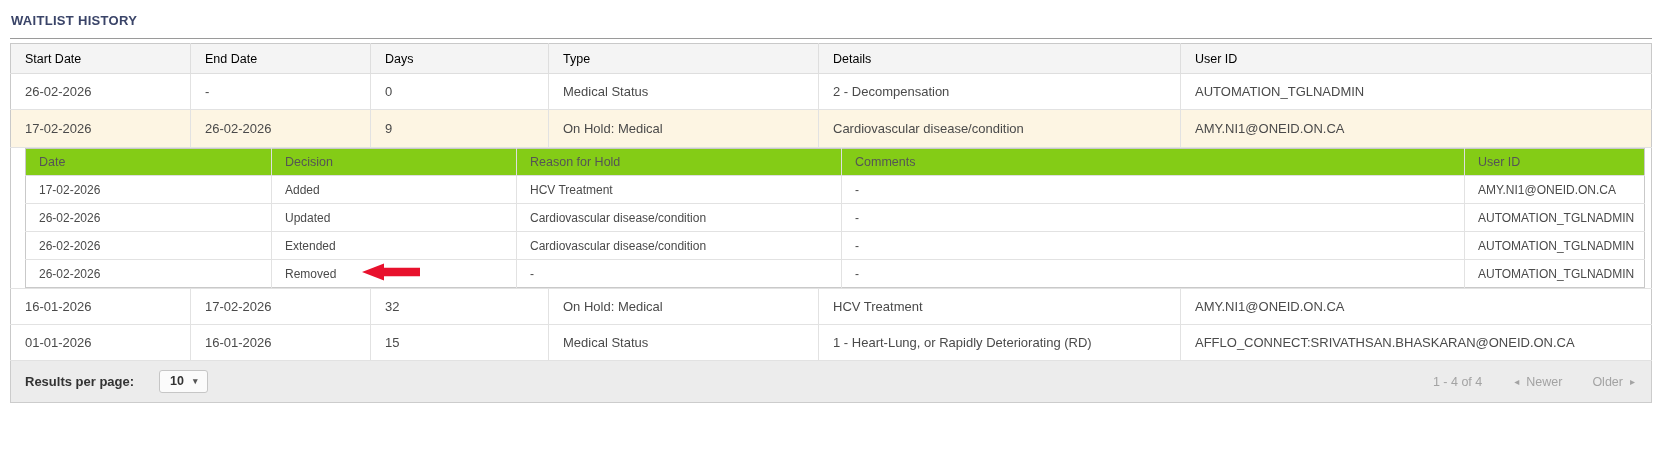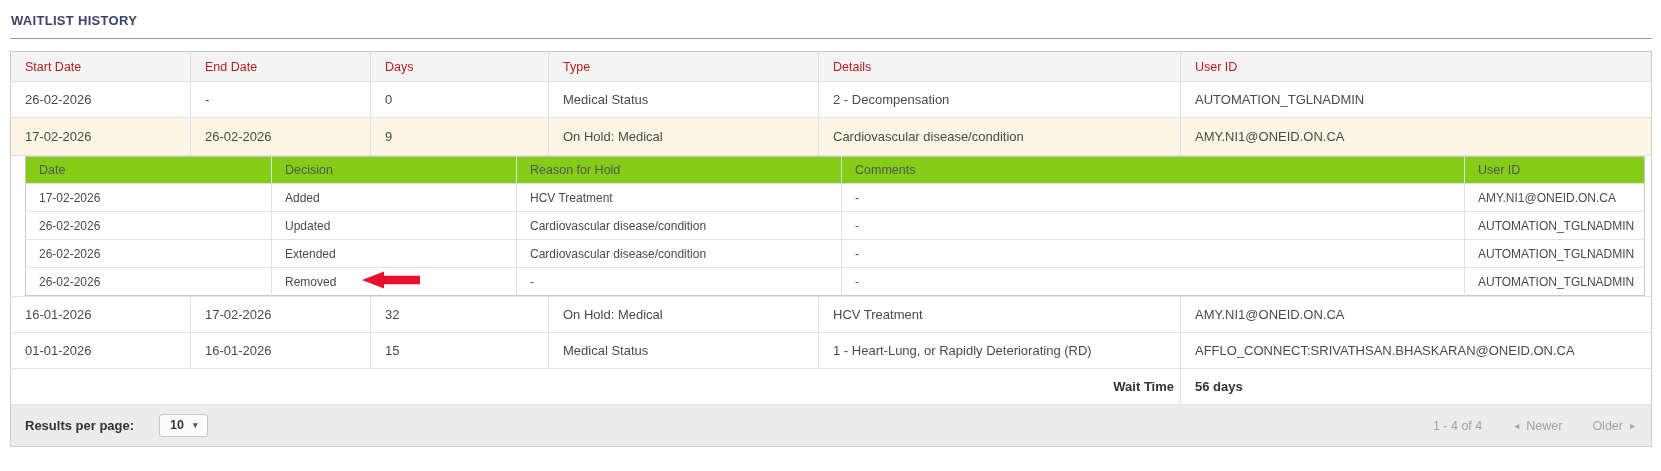--- a/index.html
+++ b/index.html
@@ -9,21 +9,21 @@
     background: #ffffff;
     font-family: "Liberation Sans", sans-serif;
     overflow: hidden;
   }
   .page { padding: 8px 9px 0 10px; }
 
   
   .section-title-wrap {
     border-bottom: 1px solid #9a9a9a;
     padding: 3px 0 9px 1px;
-    margin-bottom: 12px;
+    margin-bottom: 4px;
   }
   .section-title {
     font-size: 13px;
     font-weight: bold;
     letter-spacing: 0.3px;
     color: #3a4468;
     text-transform: uppercase;
   }
 
   
@@ -37,21 +37,21 @@
   }
   table.main th {
     background: #f4f4f4;
     font-weight: normal;
     text-align: left;
     height: 30px;
     padding: 0 6px 0 14px;
     border-right: 1px solid #dedede;
     border-bottom: 1px solid #dedede;
     font-size: 12.5px;
-    color: #b91c1c;
+    color: #000000;
     white-space: nowrap; overflow: hidden;
   }
   table.main td {
     height: 36px;
     padding: 0 6px 0 14px;
     border-right: 1px solid #e2e2e2;
     border-bottom: 1px solid #e2e2e2;
     white-space: nowrap; overflow: hidden;
     background: #ffffff;
   }
@@ -266,24 +266,20 @@
 
     <tr>
       <td>01-01-2026</td>
       <td>16-01-2026</td>
       <td>15</td>
       <td>Medical Status</td>
       <td>1 - Heart-Lung, or Rapidly Deteriorating (RD)</td>
       <td>AFFLO_CONNECT:SRIVATHSAN.BHASKARAN@ONEID.ON.CA</td>
     </tr>
 
-    <tr>
-      <td class="wait-label" colspan="5">Wait Time</td>
-      <td class="wait-value">56 days</td>
-    </tr>
   </tbody>
     </table>
 
   <div class="footer-bar">
     <div class="rpp-group">
       <span class="rpp-label">Results per page:</span>
       <span class="rpp-select">
         <span>10</span>
         <span class="rpp-caret">▾</span>
       </span>

